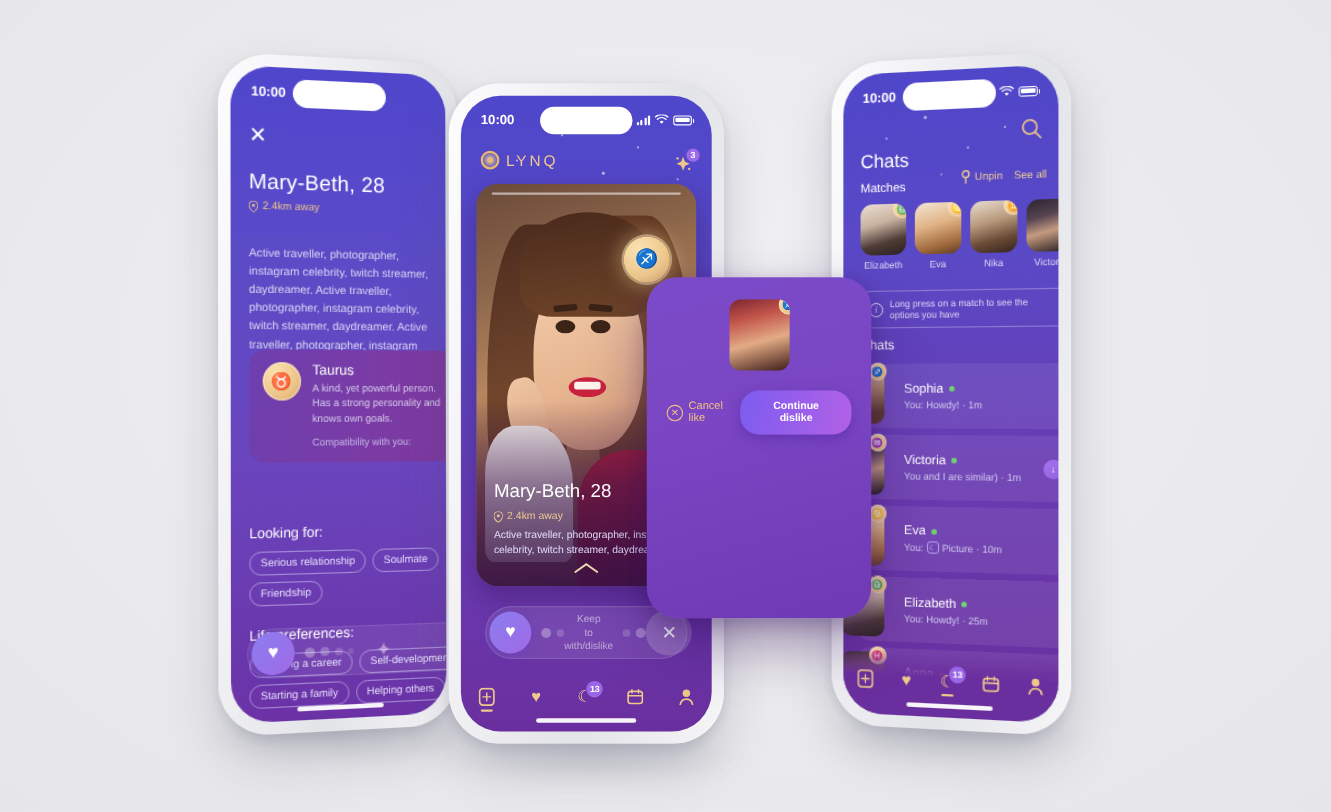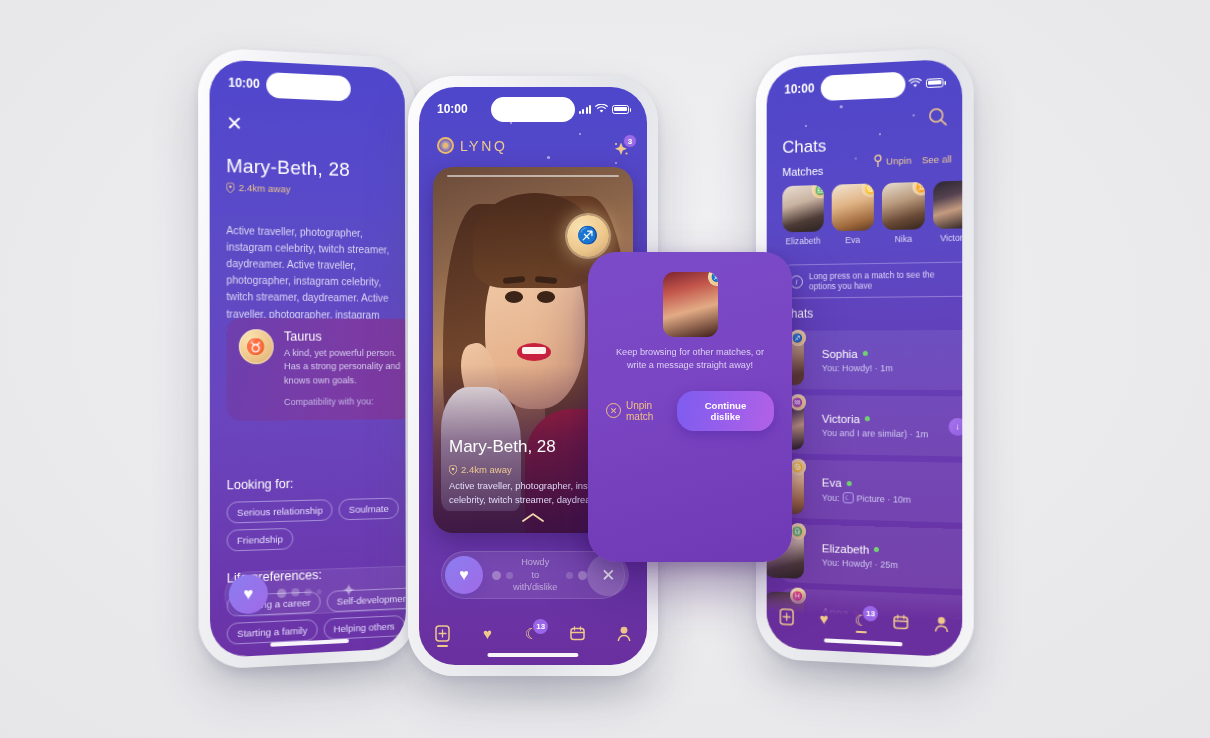--- a/index.html
+++ b/index.html
@@ -635,21 +635,21 @@
           </div>
         </div>
 
         <div class="c-swipebar">
           <div class="like-btn">♥</div>
           <div class="moons">
             <u style="width:9px;height:9px"></u>
             <u style="width:7px;height:7px;opacity:.6"></u>
           </div>
           <div class="swipe-label">
-            <div>Howdy</div>
+            <div>Keep</div>
             <div>to with/dislike</div>
           </div>
           <div class="moons">
             <u style="width:7px;height:7px;opacity:.6"></u>
             <u style="width:9px;height:9px"></u>
           </div>
           <div class="dislike-btn">✕</div>
         </div>
 
         <div class="tabbar">
@@ -916,23 +916,22 @@
         <div class="homebar"></div>
       </div>
     </div>
   </div>
 
   <div id="match-modal">
     <div class="modal-ava">
       <div class="av av5"></div>
       <span class="modal-ava-badge">♐</span>
     </div>
-    <div class="modal-sub">Keep browsing for other matches, or write a message straight away!</div>
     <div class="modal-actions">
       <div class="cancel-match">
         <span class="cancel-x">✕</span>
-        <span>Unpin match</span>
+        <span>Cancel like</span>
       </div>
       <button class="continue-btn">Continue dislike</button>
     </div>
   </div>
 
 </div>
 
 </body></html>

